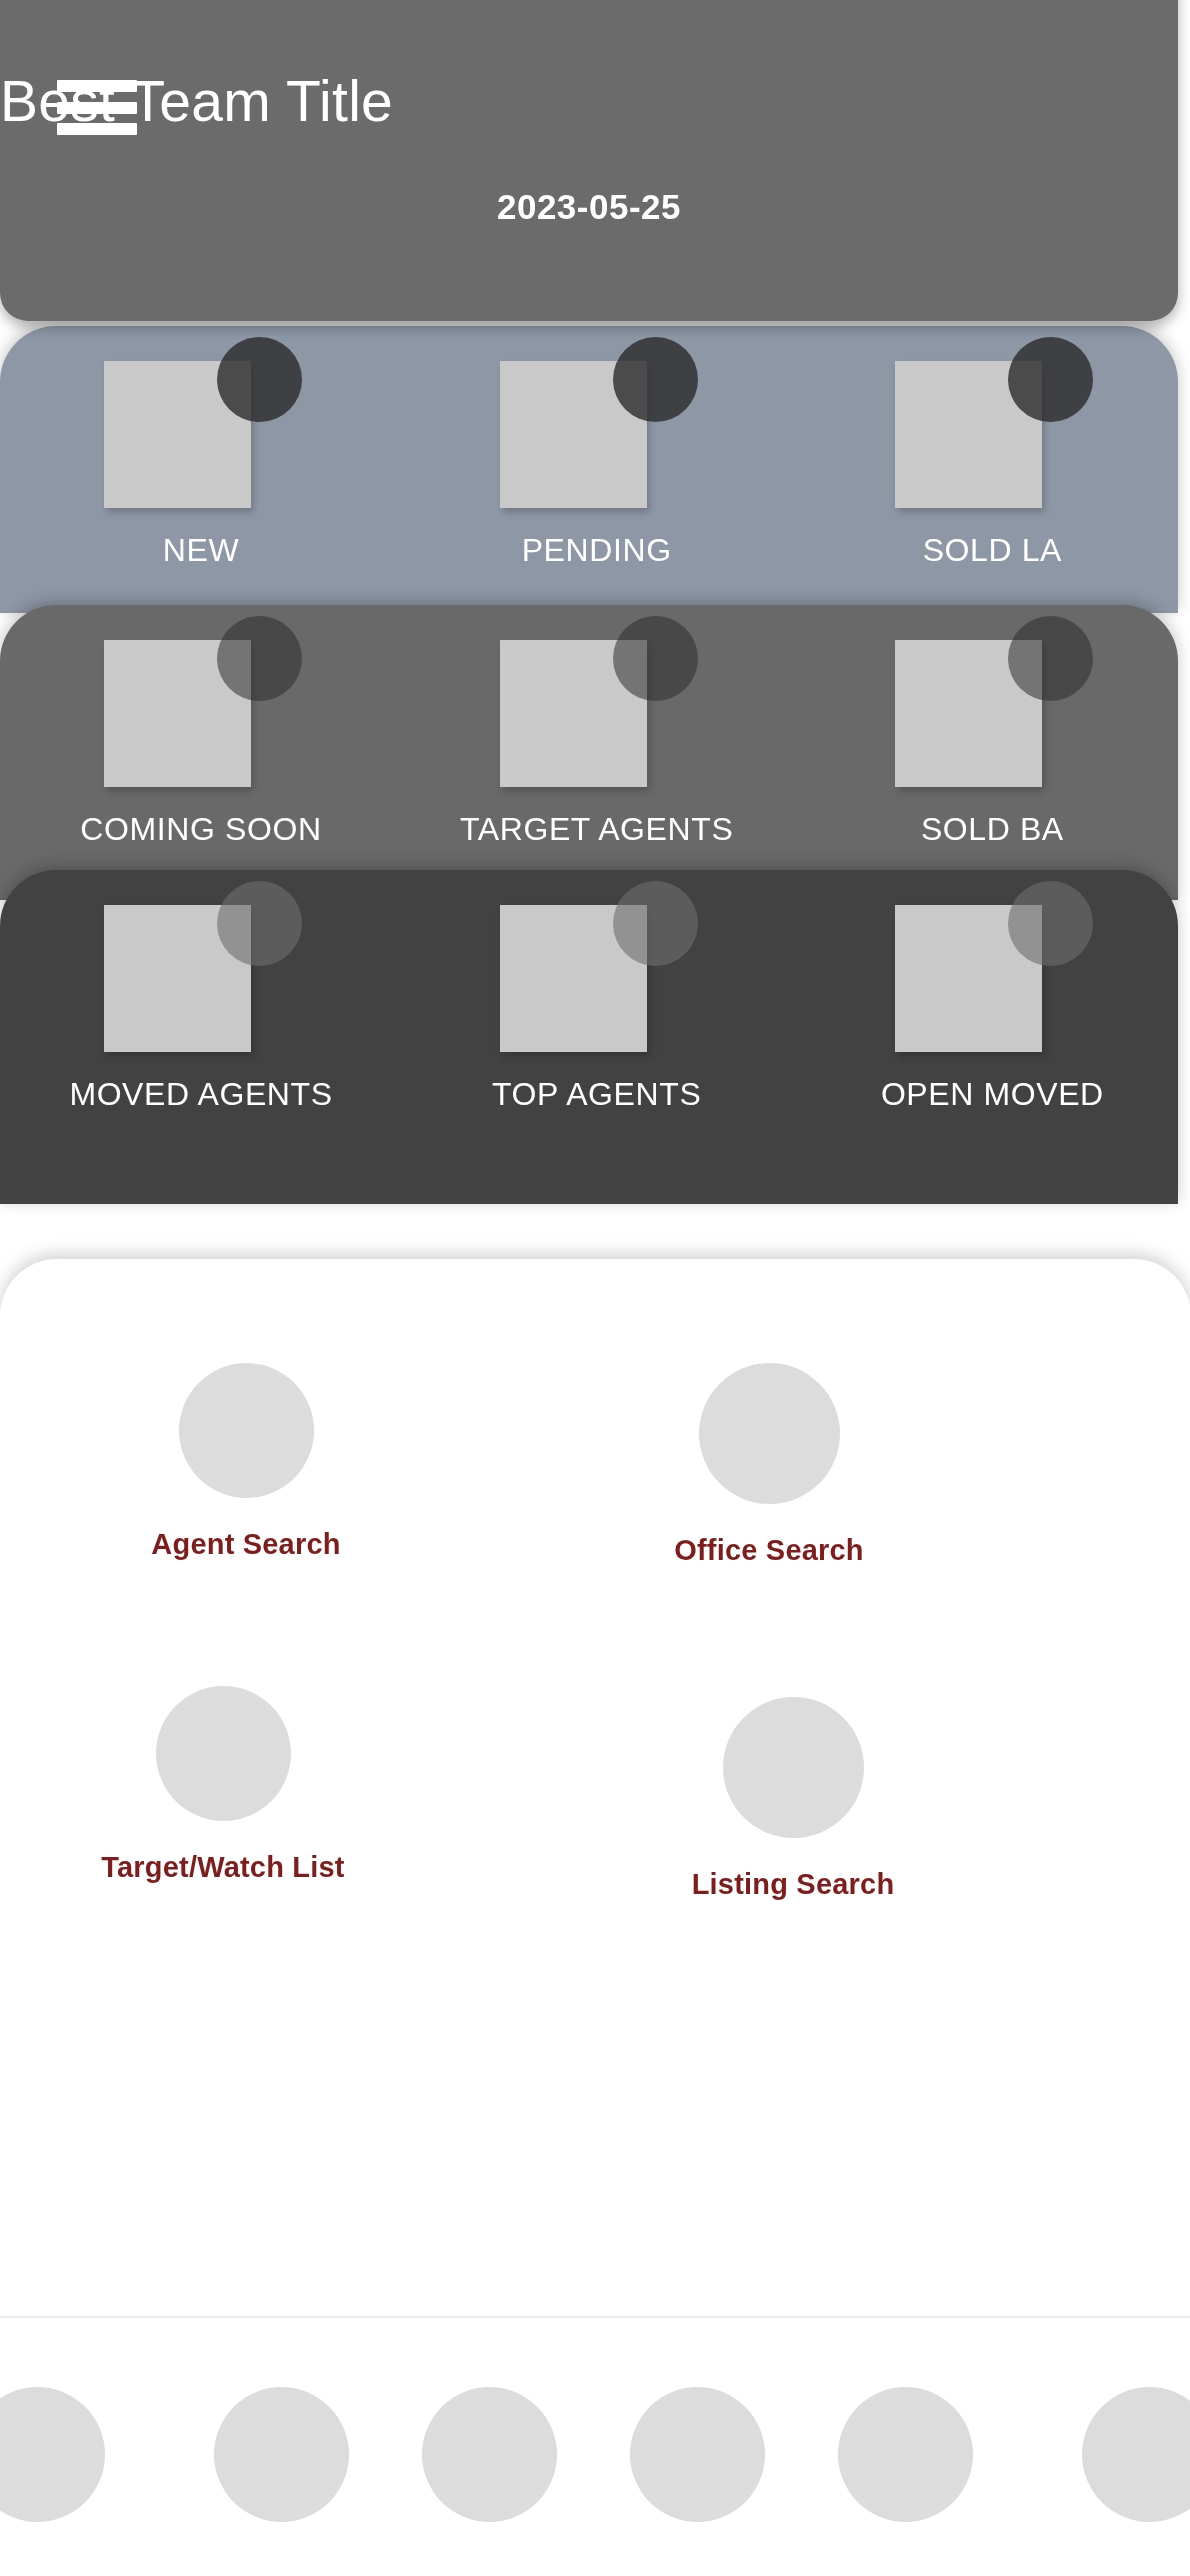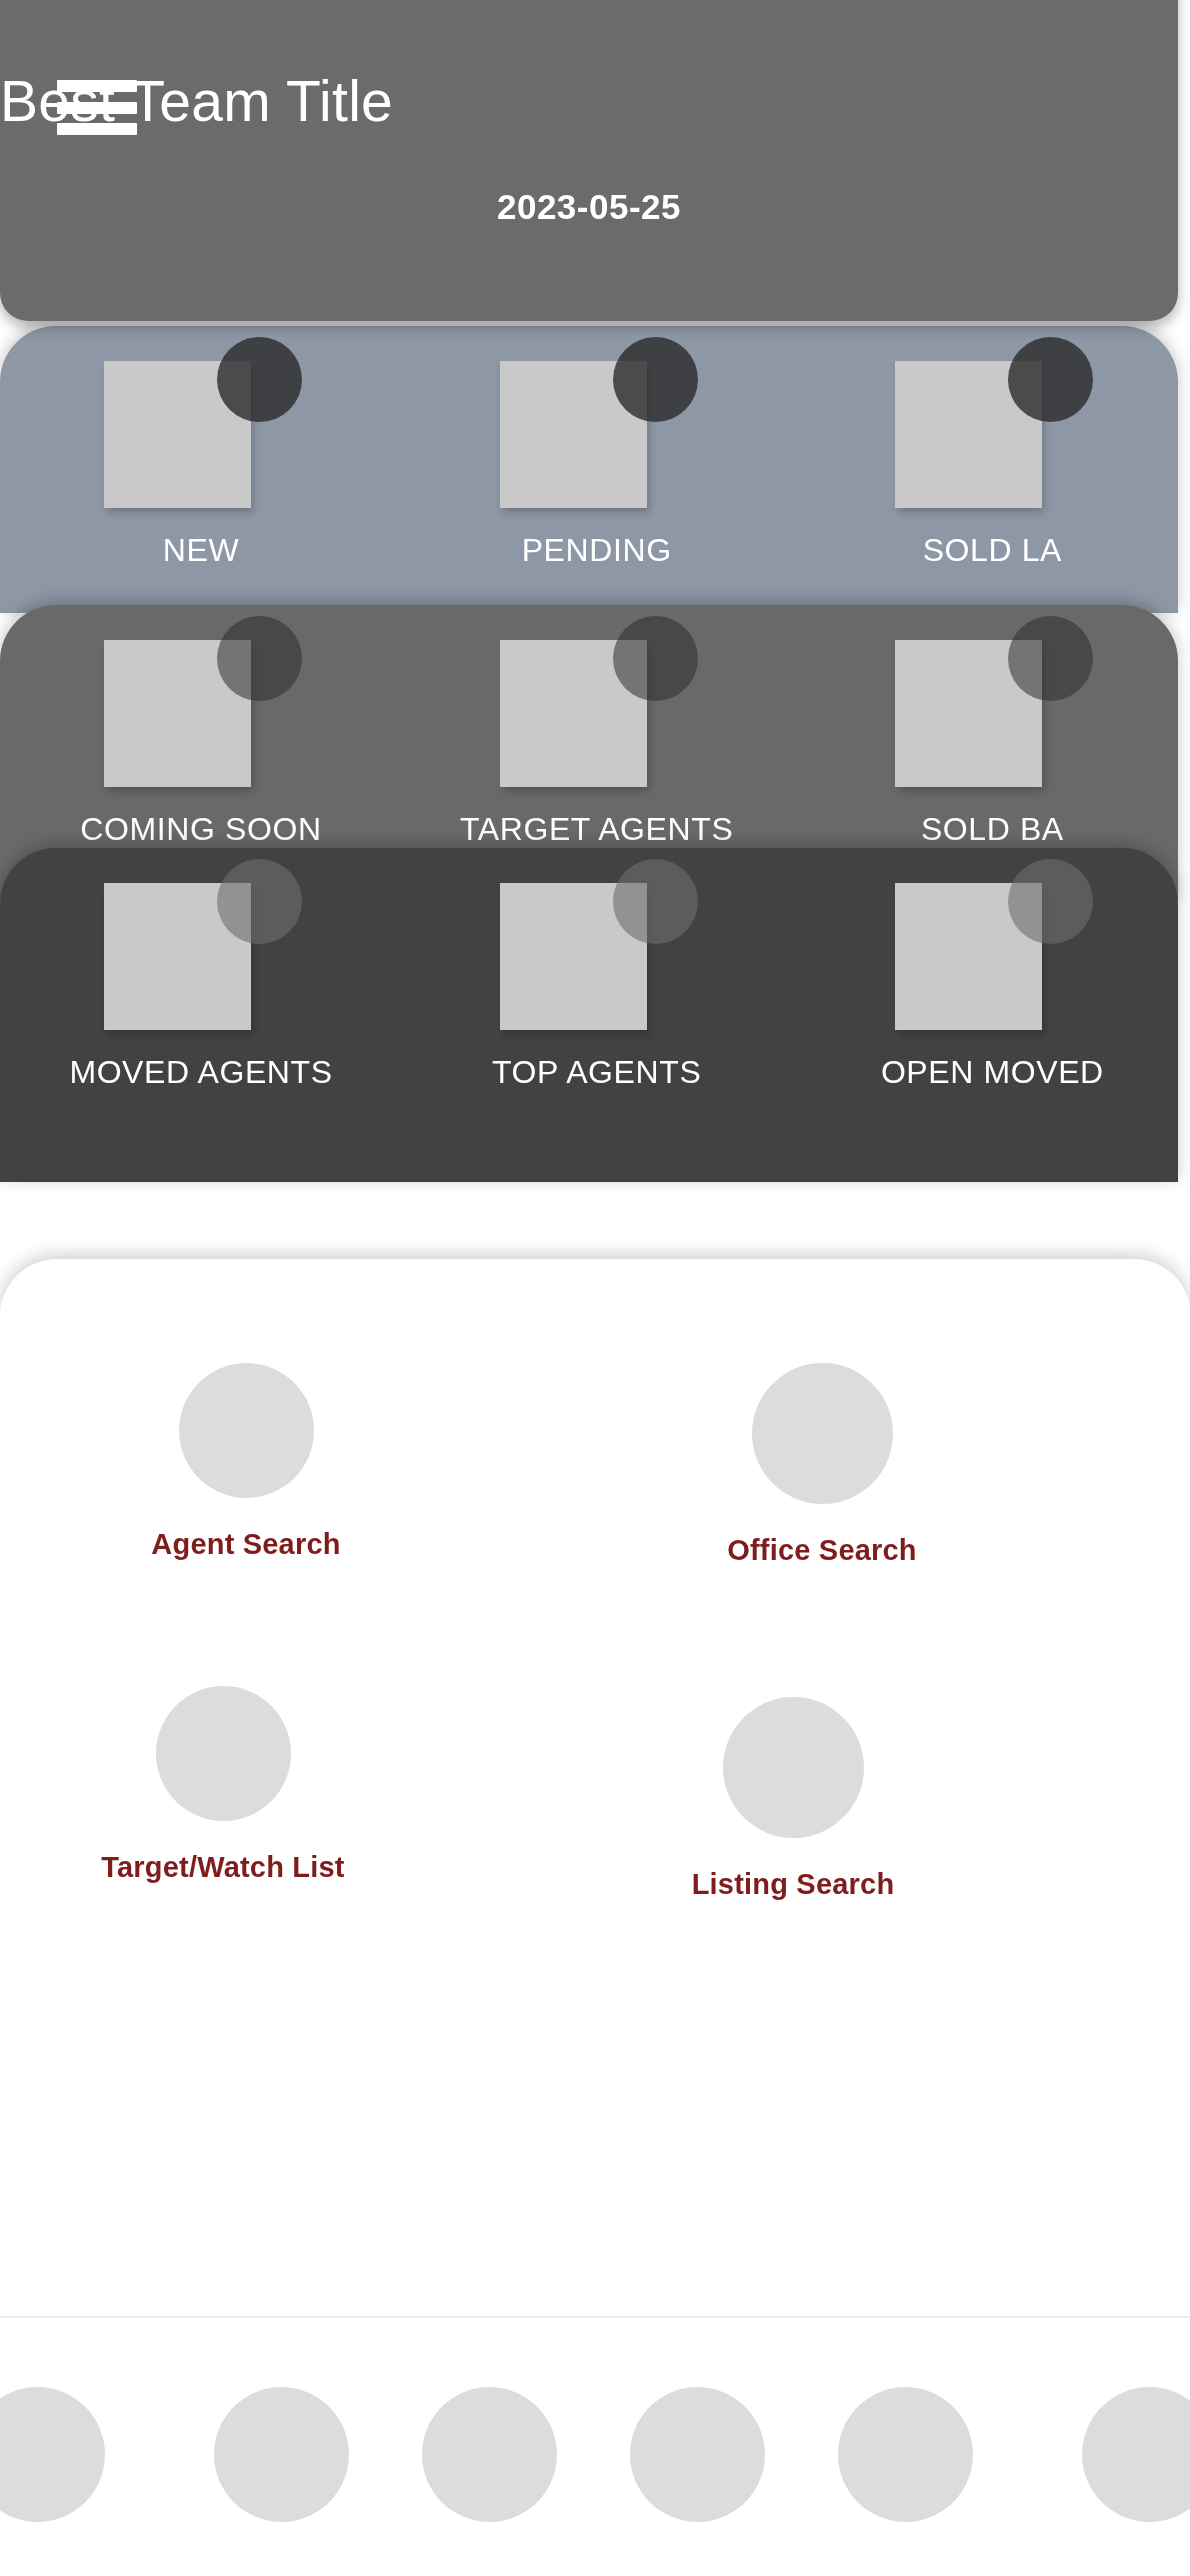--- a/index.html
+++ b/index.html
@@ -91,21 +91,21 @@
     z-index: 3;
   }
   #panel-1 {
     top: 605px;
     height: 295px;
     background: #696969;
     border-radius: 56px 56px 0 0;
     z-index: 4;
   }
   #panel-2 {
-    top: 848px;
+    top: 870px;
     height: 334px;
     background: #424242;
     border-radius: 56px 56px 0 0;
     z-index: 5;
   }
 
   .tile-row {
     position: absolute;
     left: 0;
     top: 0;
@@ -170,21 +170,21 @@
     z-index: 6;
     box-shadow: 0 -4.6px 16.7px rgba(0,0,0,0.18);
   }
 
   .action-item {
     position: absolute;
     width: 334px;
     cursor: pointer;
   }
   #action-0 { left: 79px;  top: 104px; }
-  #action-1 { left: 655px; top: 104px; }
+  #action-1 { left: 602px; top: 104px; }
   #action-2 { left: 56px;  top: 427px; }
   #action-3 { left: 626px; top: 438px; }
 
   .action-circle {
     width: 135px;
     height: 135px;
     border-radius: 50%;
     background: #dcdcdc;
     margin: 0 auto;
   }

